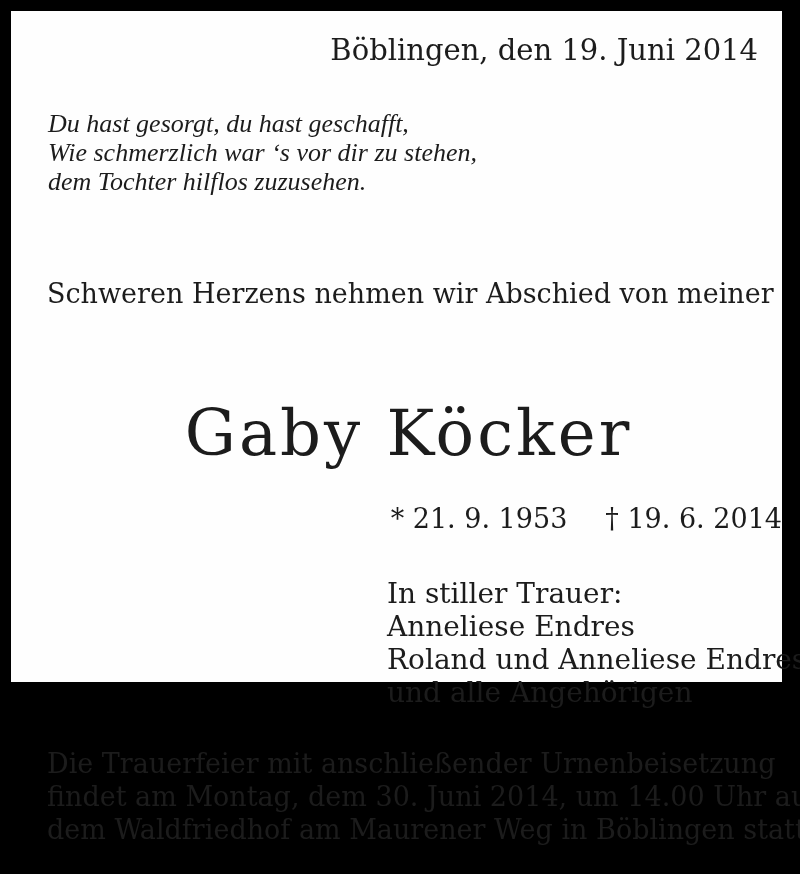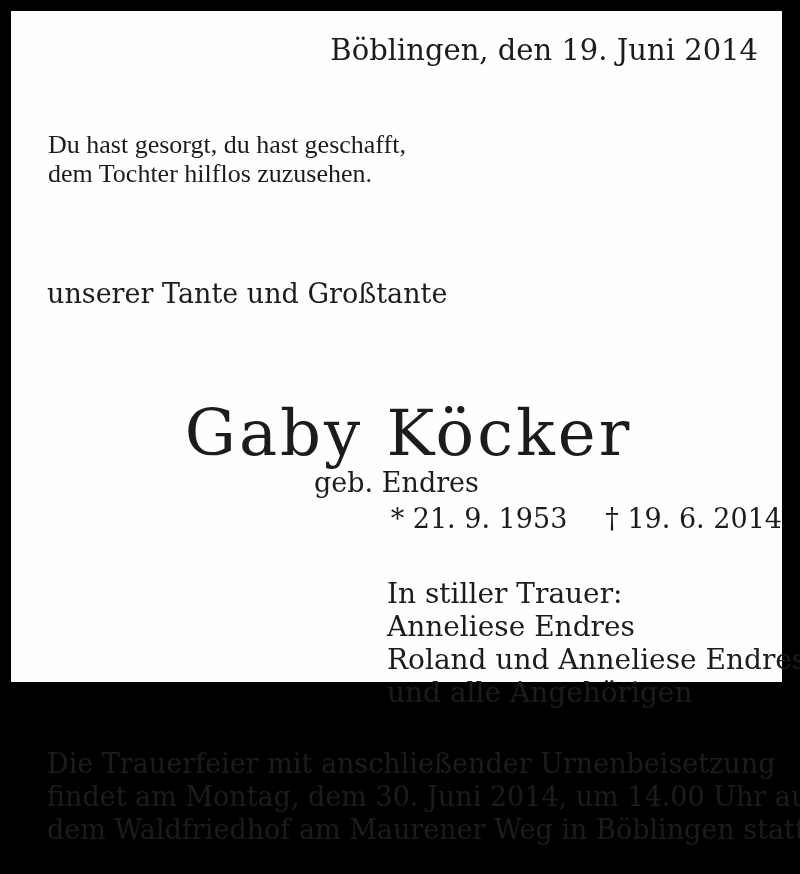--- a/index.html
+++ b/index.html
@@ -23,22 +23,23 @@
     color:var(--ink);
   }
   .dateline{
     position:absolute;
     top:22px;right:24px;
     font-size:29px;
     white-space:nowrap;
   }
   .poem{
     position:absolute;
-    left:37px;top:119px;
+    left:37px;top:98px;
     font-family:"Liberation Serif", serif;
+    font-style:italic;
     font-size:26px;
     line-height:29px;
     white-space:nowrap;
   }
   .intro{
     position:absolute;
     left:36px;right:36px;top:266px;
     font-size:27px;
     line-height:33px;
   }
@@ -90,30 +91,30 @@
 </style>
 </head>
 <body>
 
 <div class="paper">
 
   <div class="dateline">Böblingen, den 19. Juni 2014</div>
 
   <div class="poem">
     <div class="poem-line">Du hast gesorgt, du hast geschafft,</div>
+    <div class="poem-line">Wie schmerzlich war ‘s vor dir zu stehen,</div>
     <div class="poem-line">dem Tochter hilflos zuzusehen.</div>
   </div>
 
   <div class="intro">
-    <div class="jline last-left">unserer Tante und Großtante</div>
+    <div class="jline">Schweren Herzens nehmen wir Abschied von meiner</div>
   </div>
 
   <h1 class="name">Gaby Köcker</h1>
 
-  <div class="maiden">geb. Endres</div>
 
   <div class="dates">
     <span>* 21. 9. 1953</span><span class="death">† 19. 6. 2014</span>
   </div>
 
   <div class="mourners">
     <div>In stiller Trauer:</div>
     <div>Anneliese Endres</div>
     <div>Roland und Anneliese Endres</div>
     <div>und alle Angehörigen</div>

